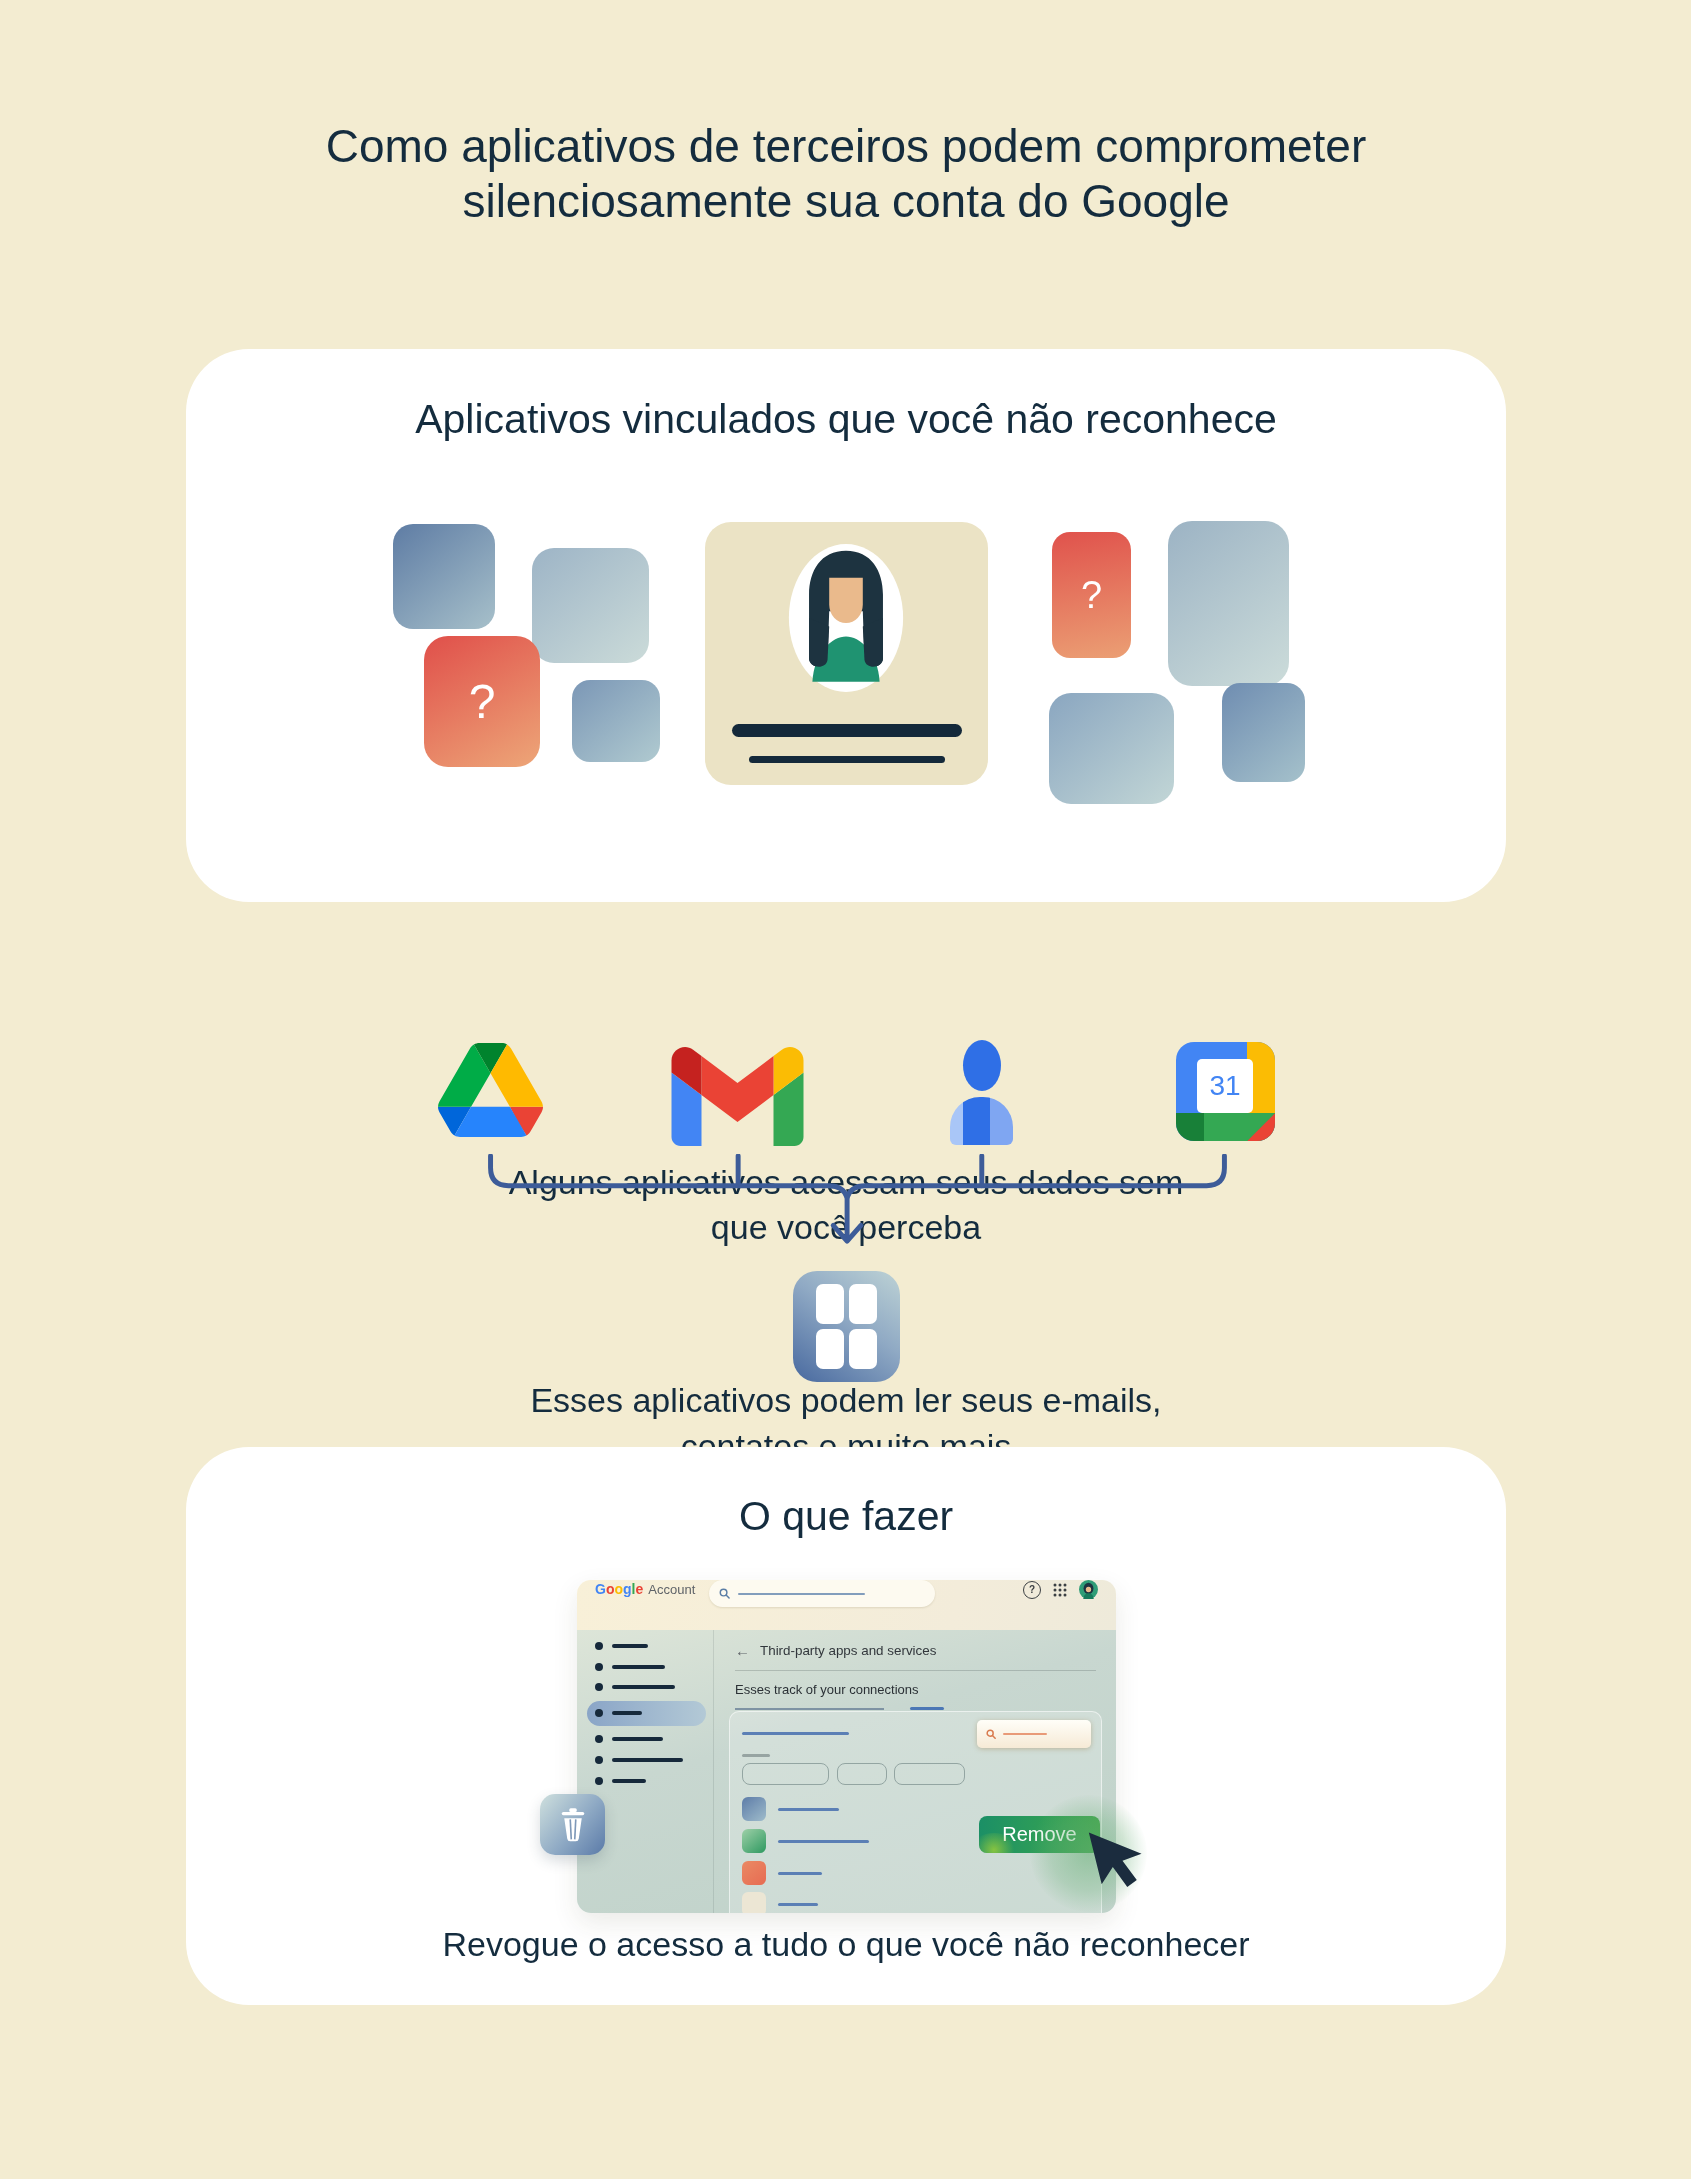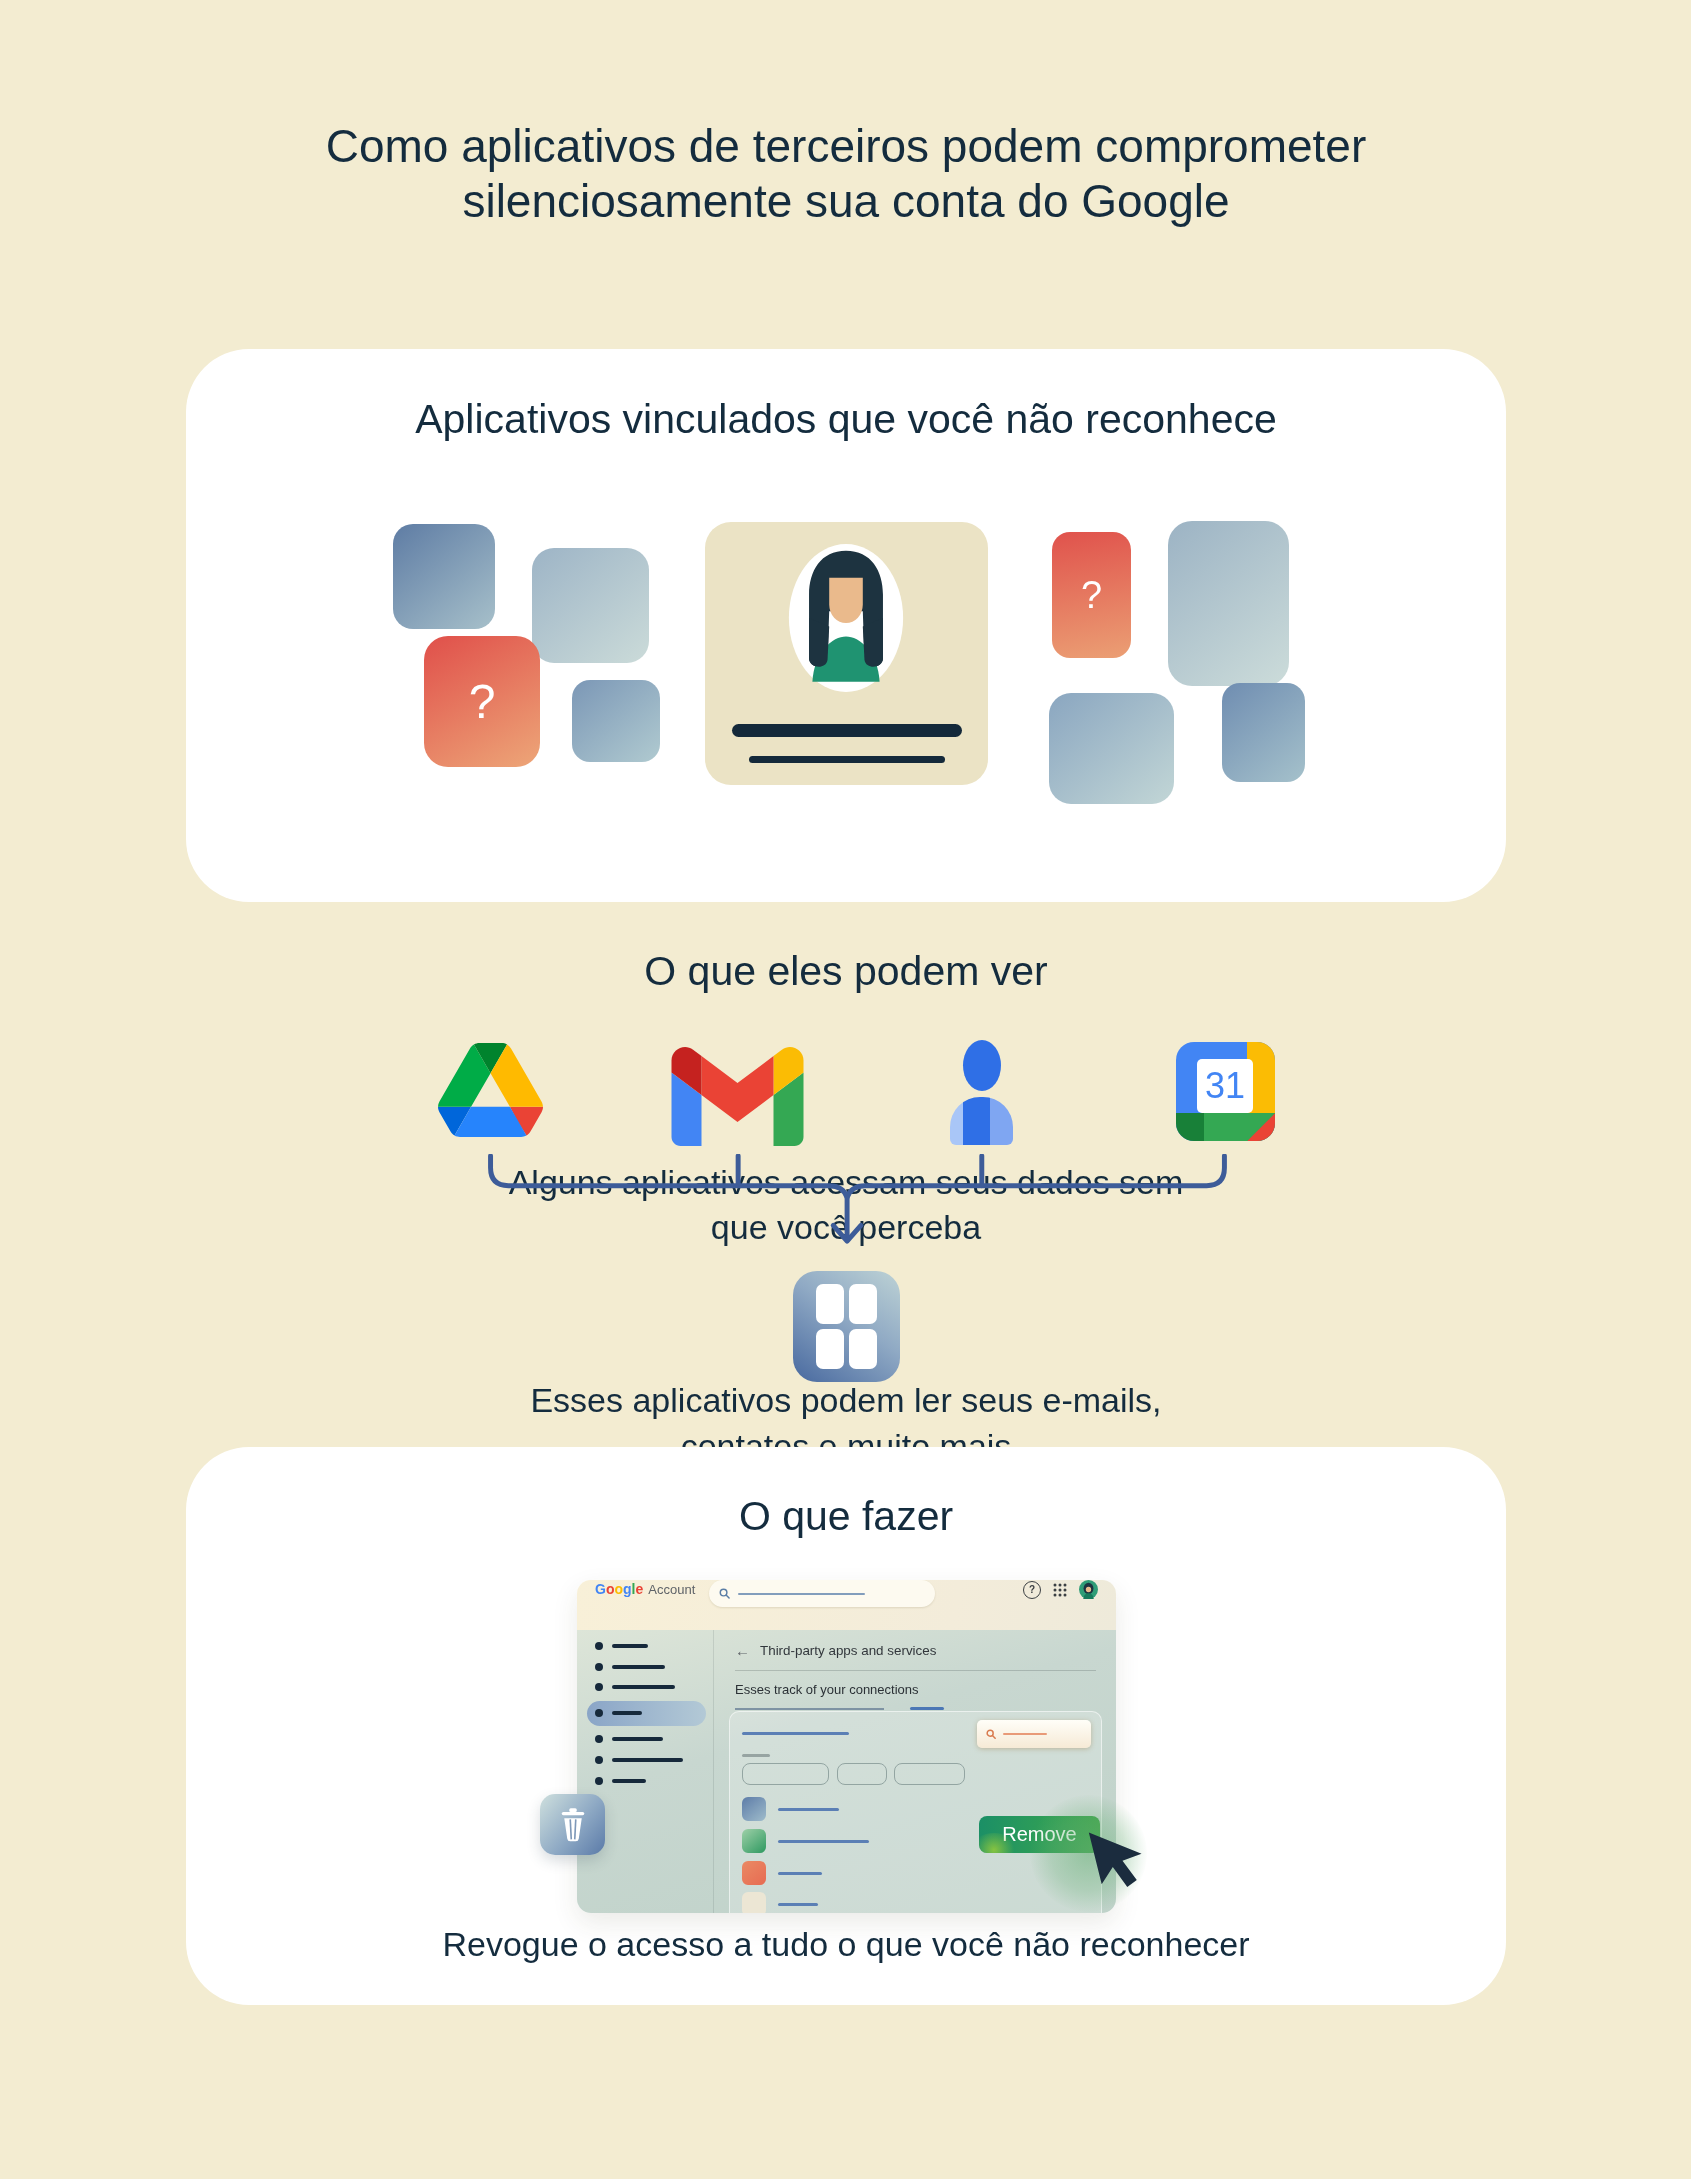--- a/index.html
+++ b/index.html
@@ -110,21 +110,20 @@
       <div class="qmark" style="font-size:38px">?</div>
     </div>
     <div class="tile" style="left:982px;top:172px;width:121px;height:165px;border-radius:24px;background:linear-gradient(140deg,#9cb3c4,#ccdcda)"></div>
     <div class="tile" style="left:863px;top:344px;width:125px;height:111px;border-radius:22px;background:linear-gradient(140deg,#8aa6c0,#c2d6d6)"></div>
     <div class="tile" style="left:1036px;top:334px;width:83px;height:99px;border-radius:18px;background:linear-gradient(140deg,#6f8db1,#a5c1cb)"></div>
 
     <div class="abs ctr cap" style="top:814px">Alguns aplicativos acessam seus dados sem</div>
     <div class="abs ctr cap" style="top:859px">que você perceba</div>
   </section>
 
-  <div class="abs ctr card-h" style="top:948px">O que eles podem ver</div>
 
   <svg class="abs" style="left:438px;top:1043px" width="105" height="94" viewBox="0 0 87.3 78">
     <path d="m6.6 66.85 3.85 6.65c.8 1.4 1.95 2.5 3.3 3.3l13.75-23.8h-27.5c0 1.55.4 3.1 1.2 4.5z" fill="#0066da"></path>
     <path d="m43.65 25-13.75-23.8c-1.35.8-2.5 1.9-3.3 3.3l-25.4 44a9.06 9.06 0 0 0-1.2 4.5h27.5z" fill="#00ac47"></path>
     <path d="m73.55 76.8c1.35-.8 2.5-1.9 3.3-3.3l1.6-2.75 7.65-13.25c.8-1.4 1.2-2.95 1.2-4.5h-27.5l5.85 11.5z" fill="#ea4335"></path>
     <path d="m43.65 25 13.75-23.8c-1.35-.8-2.9-1.2-4.5-1.2h-18.5c-1.6 0-3.15.45-4.5 1.2z" fill="#00832d"></path>
     <path d="m59.8 53h-32.3l-13.75 23.8c1.35.8 2.9 1.2 4.5 1.2h50.8c1.6 0 3.15-.45 4.5-1.2z" fill="#2684fc"></path>
     <path d="m73.4 26.5-12.7-22c-.8-1.4-1.95-2.5-3.3-3.3l-13.75 23.8 16.15 28h27.45c0-1.55-.4-3.1-1.2-4.5z" fill="#ffba00"></path>
   </svg>
 
@@ -140,21 +139,21 @@
     <div style="position:absolute;left:24px;top:0;width:38px;height:51px;border-radius:50%;background:#2f6fe6"></div>
     <div style="position:absolute;left:11px;top:57px;width:63px;height:48px;border-radius:30px 30px 6px 6px;background:linear-gradient(90deg,#a9c6f7 0 20%,#2f6fe6 20% 64%,#7fa6f2 64%)"></div>
   </div>
 
   <div class="abs" style="left:1176px;top:1042px;width:99px;height:99px;border-radius:18px;overflow:hidden;background:#4285f4">
     <div style="position:absolute;right:0;top:0;width:28%;height:72%;background:#fbbc04"></div>
     <div style="position:absolute;left:0;bottom:0;width:28%;height:28%;background:#188038"></div>
     <div style="position:absolute;left:28%;right:0;bottom:0;height:28%;background:#34a853"></div>
     <div style="position:absolute;right:0;bottom:0;width:28%;height:28%;background:#ea4335;clip-path:polygon(100% 0,100% 100%,0 100%)"></div>
     <div style="position:absolute;left:21%;top:17%;width:57%;height:55%;background:#fff;border-radius:5px;display:flex;align-items:center;justify-content:center;">
-      <span style="color:#4285f4;font-size:36px;font-weight:500">31</span>
+      <span style="color:#4285f4;font-size:28px;font-weight:500">31</span>
     </div>
   </div>
 
   <svg class="abs" style="left:438px;top:1154px" width="836" height="103" viewBox="0 0 844 104">
     <g fill="none" stroke="#3d5c99" stroke-width="5" stroke-linecap="round" stroke-linejoin="round">
       <path d="M53 2 V14 Q53 32 71 32 H395 Q409 32 413 44 Q417 32 431 32 H776 Q794 32 794 14 V2"></path>
       <path d="M303 2 V32"></path>
       <path d="M549 2 V32"></path>
       <path d="M413 44 V86"></path>
       <path d="M399 72 L413 88 L427 72"></path>

